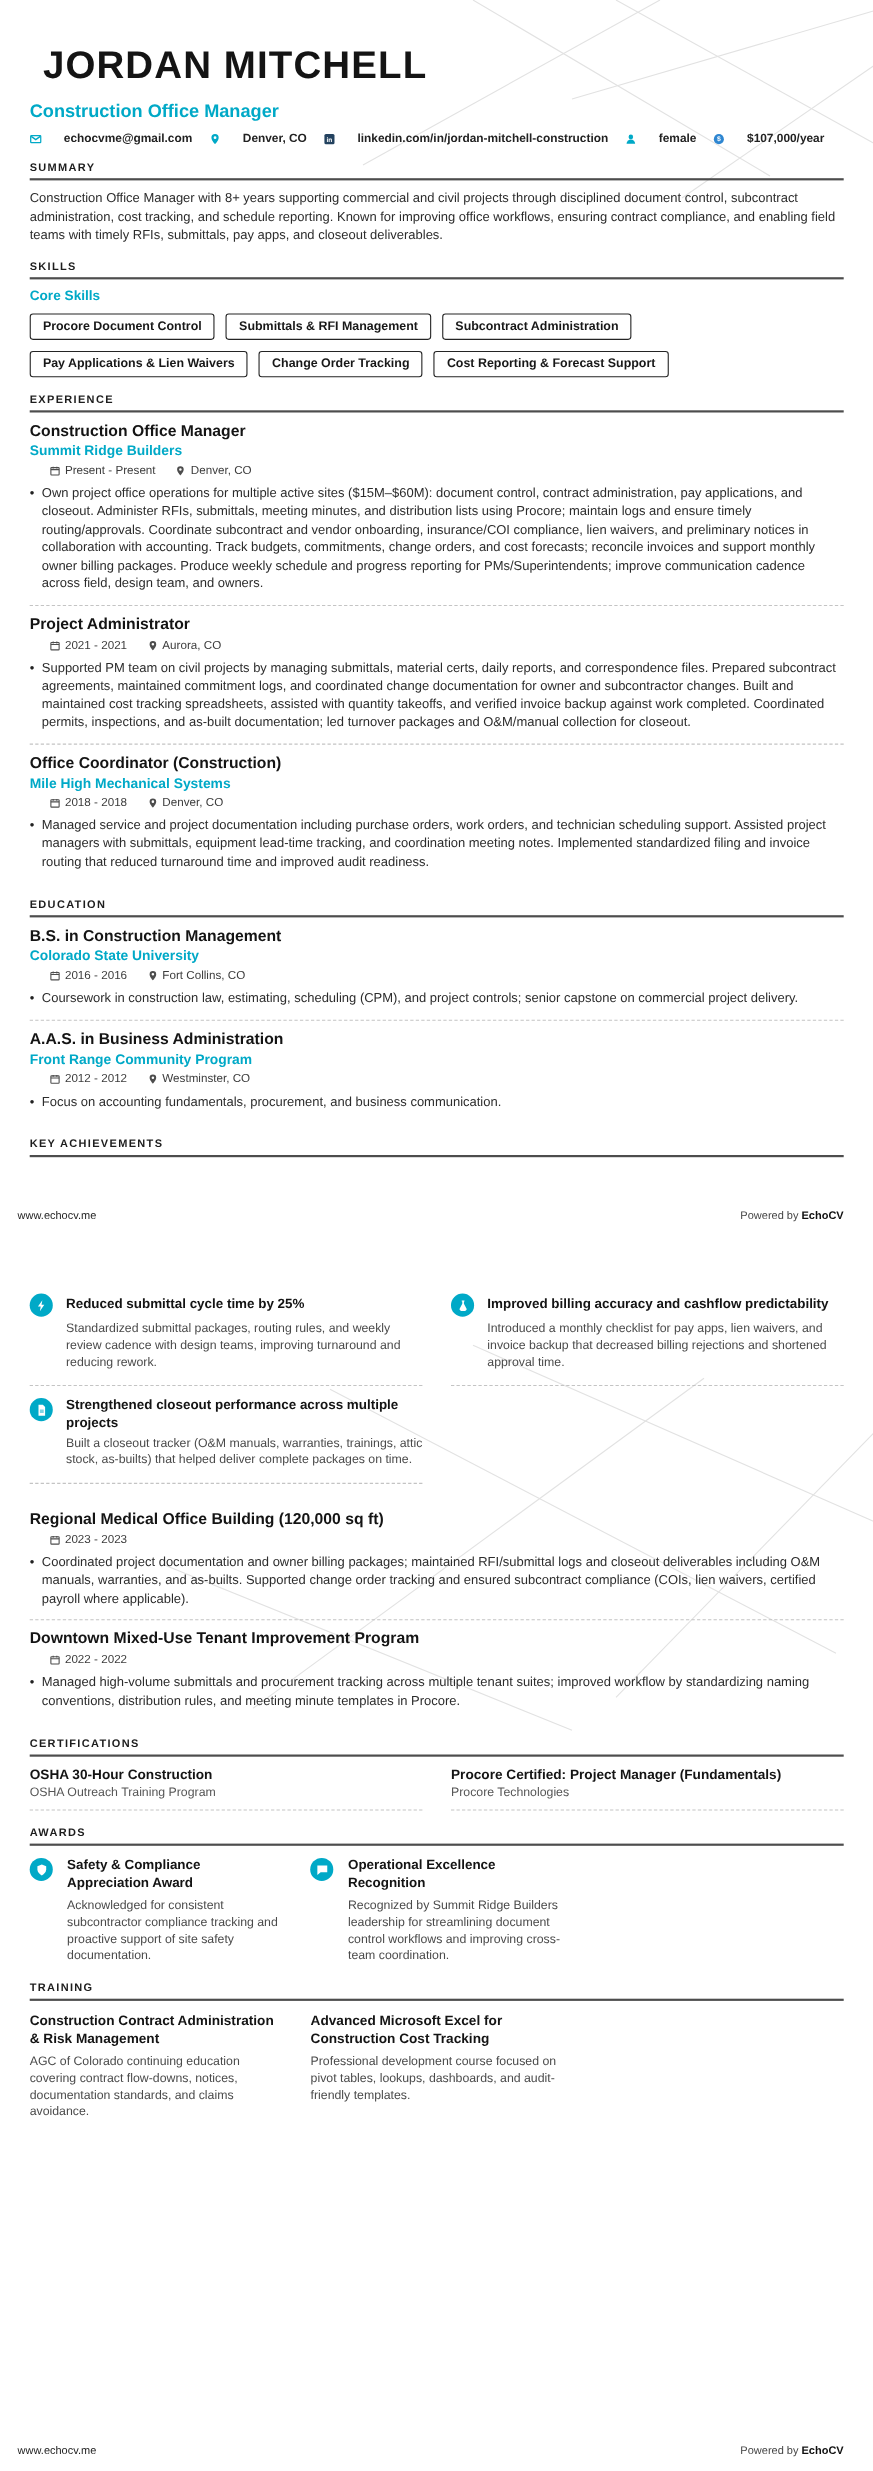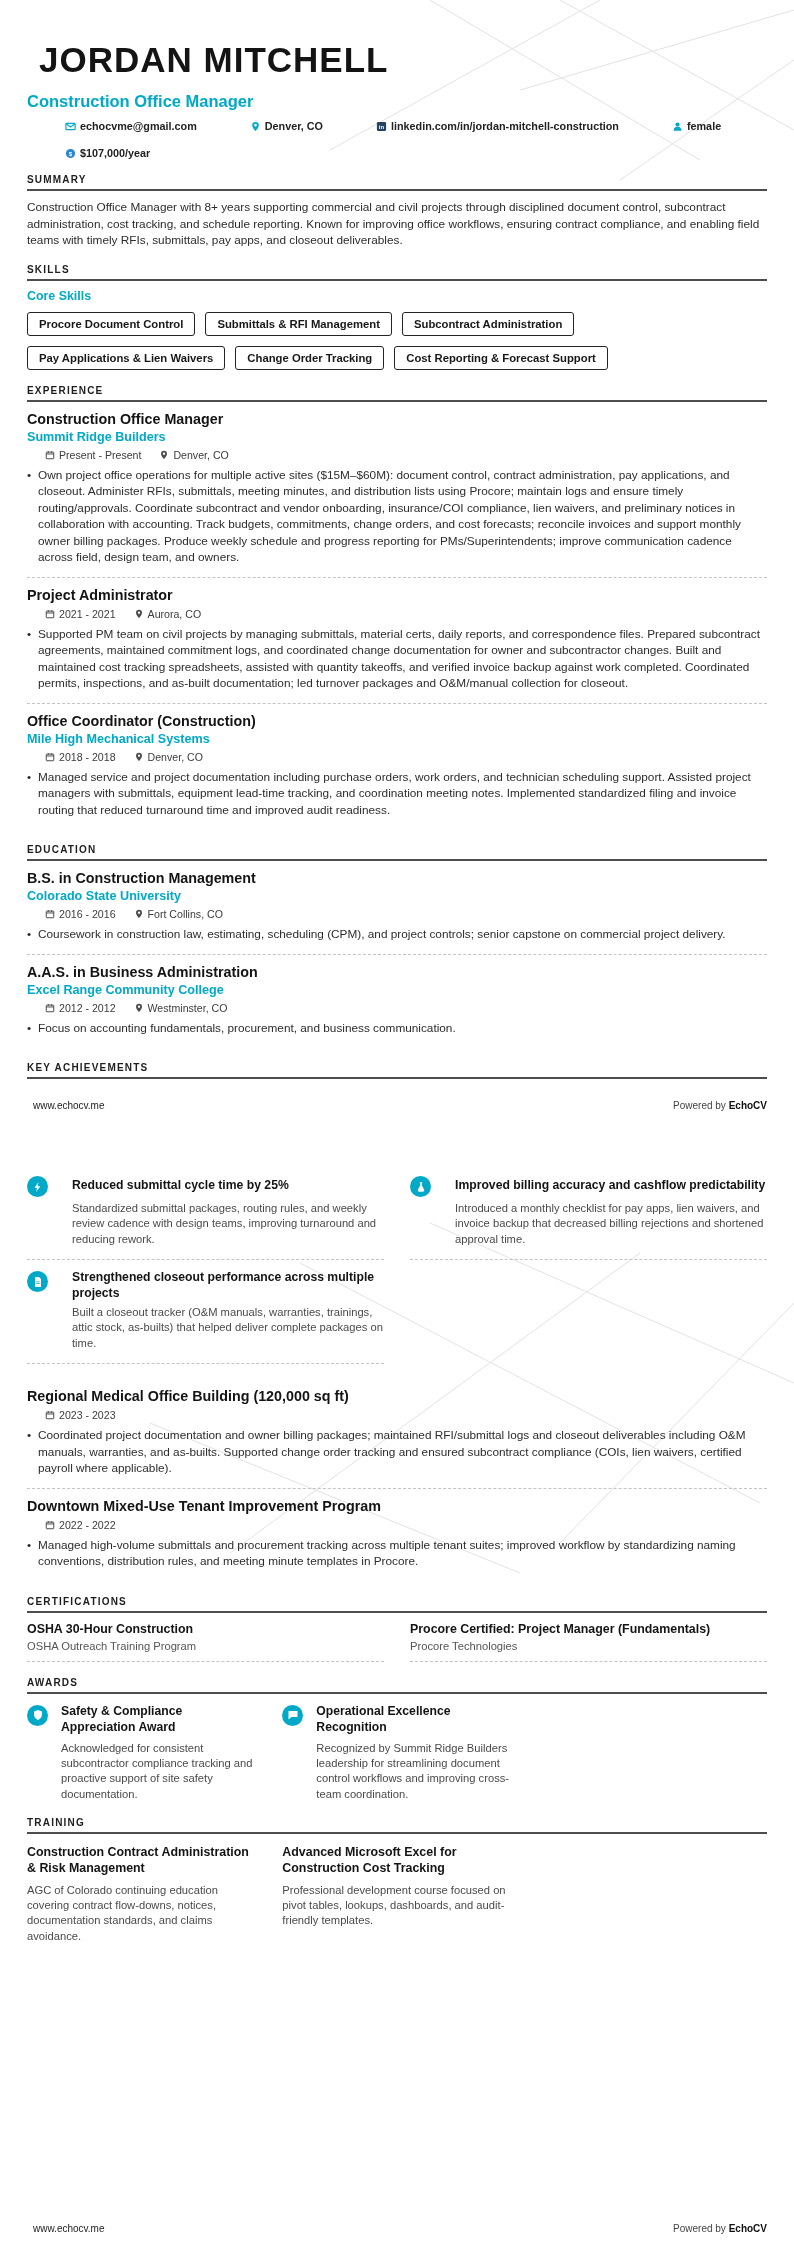--- a/index.html
+++ b/index.html
@@ -27,21 +27,21 @@
   }
   .deco{position:absolute;inset:0;pointer-events:none;z-index:0;}
   .content{position:relative;z-index:1;padding:28px 27px 0 27px;}
   .content2{position:relative;z-index:1;padding:42px 27px 0 27px;}
 
   
   h1.name{margin:12px;font-size:35px;font-weight:bold;letter-spacing:1px;color:#141414;}
   .role{color:var(--accent);font-weight:bold;font-size:16.5px;margin-top:3px;}
   .contact-row{display:flex;flex-wrap:wrap;gap:15px;margin-top:9px;align-items:center;
     font-size:10.8px;font-weight:bold;color:#222;}
-  .contact{display:flex;align-items:center;gap:4px;margin-left:38px;}
+  .contact{display:flex;align-items:center;gap:20px;}
   .cicon{width:11px;height:11px;display:inline-flex;color:var(--accent);}
   .cicon.dark{color:#23425f;}
   .cicon.blue{color:#2e86d1;}
   .cicon svg{display:block;width:100%;height:100%;}
 
   
   .section{margin-top:15px;}
   h2.section-title{
     margin:0;font-size:10px;font-weight:bold;letter-spacing:1.2px;color:#1d1d1d;
     padding-bottom:4px;border-bottom:2px solid var(--rule);
@@ -61,42 +61,42 @@
     font-size:10.6px;color:#3c3c3c;padding-left:18px;}
   .meta-item{display:flex;align-items:center;gap:4px;}
   .micon{width:10px;height:10px;display:inline-flex;color:#4d4d4d;}
   .micon svg{display:block;width:100%;height:100%;}
   ul.bullets{margin:6px 0 0 0;padding:0;list-style:none;}
   ul.bullets li{position:relative;padding-left:11px;font-size:11.8px;line-height:1.4;color:var(--body);}
   ul.bullets li::before{content:"•";position:absolute;left:0;top:0;color:#222;}
 
   
   .two-col{display:grid;grid-template-columns:1fr 1fr;column-gap:26px;}
-  .ach{display:grid;grid-template-columns:27px 1fr;column-gap:18px;
+  .ach{display:grid;grid-template-columns:27px 1fr;column-gap:6px;
     padding:10px 0 12px;border-bottom:1px dashed var(--dash);}
   .badge{width:21px;height:21px;border-radius:50%;background:var(--accent);
     display:flex;align-items:center;justify-content:center;margin-top:1px;}
   .badge svg{width:12px;height:12px;display:block;color:#fff;}
   .ach-title{font-size:12.2px;font-weight:bold;color:#141414;line-height:1.25;align-self:center;}
   .ach-text{grid-column:2;font-size:11.2px;color:var(--muted);line-height:1.38;margin-top:4px;}
 
   .cert-grid{display:grid;grid-template-columns:1fr 1fr;column-gap:26px;margin-top:9px;}
   .cert{padding-bottom:9px;border-bottom:1px dashed var(--dash);}
   .cert-title{font-size:12.4px;font-weight:bold;color:#141414;}
   .cert-org{font-size:11.2px;color:#555;margin-top:4px;}
 
   .tri-grid{display:grid;grid-template-columns:1fr 1fr 1fr;column-gap:26px;margin-top:10px;}
   .award{display:grid;grid-template-columns:27px 1fr;column-gap:7px;}
   .award-title{font-size:12.2px;font-weight:bold;color:#141414;line-height:1.3;align-self:center;}
   .award-text{grid-column:2;font-size:11.2px;color:var(--muted);line-height:1.38;margin-top:5px;}
   .train-title{font-size:12.4px;font-weight:bold;color:#141414;line-height:1.3;}
   .train-text{font-size:11.2px;color:var(--muted);line-height:1.38;margin-top:6px;}
 
   .page-footer{
-    position:absolute;left:33px;right:27px;bottom:12px;z-index:1;
+    position:absolute;left:16px;right:27px;bottom:12px;z-index:1;
     display:flex;justify-content:space-between;align-items:center;
     font-size:10px;color:#1c1c1c;
   }
   .powered-prefix{color:#444;}
   .powered-brand{font-weight:bold;color:#101010;}
 </style>
 </head>
 <body>
 
 <div class="page">
@@ -290,21 +290,21 @@
             <span>Fort Collins, CO</span>
           </span>
         </div>
         <ul class="bullets">
           <li>Coursework in construction law, estimating, scheduling (CPM), and project controls; senior capstone on commercial project delivery.</li>
         </ul>
       </div>
 
       <div class="entry">
         <div class="entry-title">A.A.S. in Business Administration</div>
-        <div class="entry-company">Excel Range Community College</div>
+        <div class="entry-company">Front Range Community Program</div>
         <div class="entry-meta">
           <span class="meta-item">
             <span class="micon">
               <svg viewBox="0 0 24 24">
                   <rect x="3" y="5" width="18" height="16" rx="1.5" fill="none" stroke="currentColor" stroke-width="2.4"></rect>
                   <path d="M3 9.5h18M8 3v4M16 3v4" fill="none" stroke="currentColor" stroke-width="2.4"></path>
                 </svg>
             </span>
             <span>2012 - 2012</span>
           </span>

